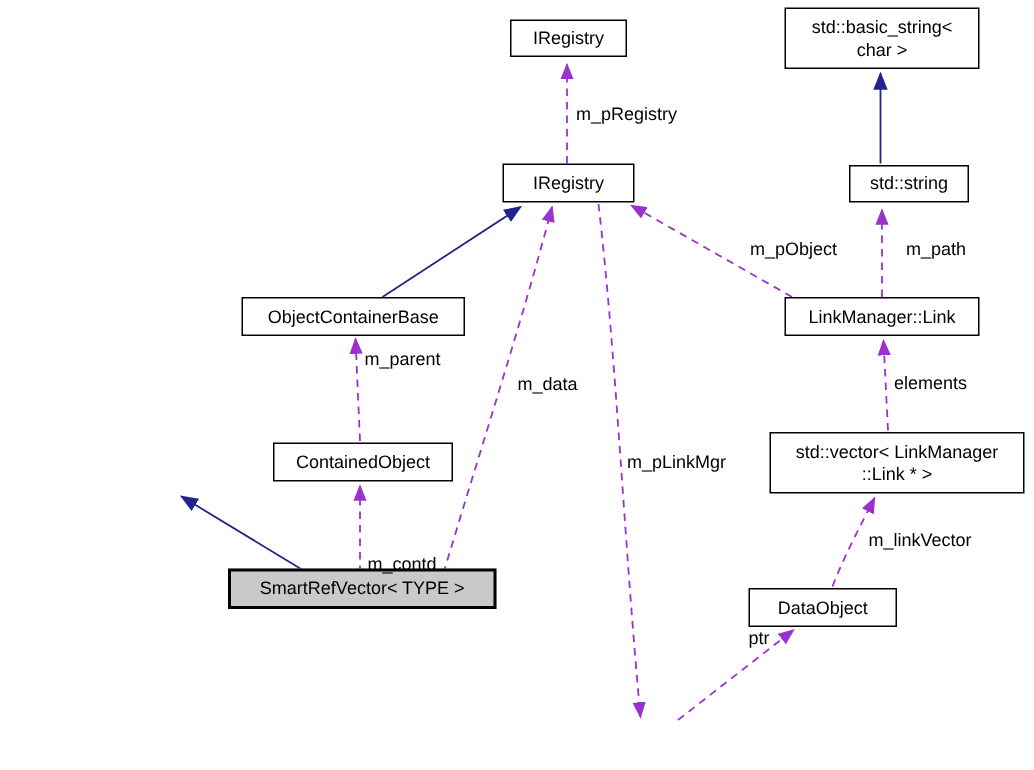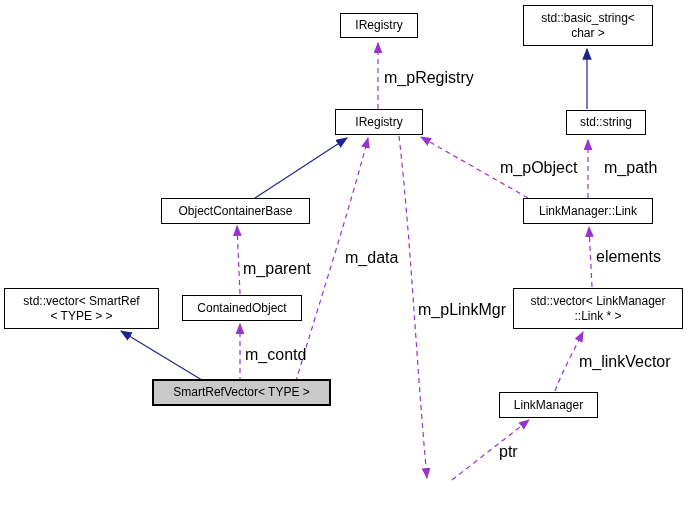--- a/index.html
+++ b/index.html
@@ -44,21 +44,21 @@
     text-align: center;
     padding: 0 3px;
   }
   .node.focus {
     background: var(--focus-bg);
     border-width: 2px;
     cursor: default;
   }
   .elabel {
     position: absolute;
-    font-size: 16px;
+    font-size: 12px;
     white-space: nowrap;
   }
 </style>
 </head>
 <body>
 
 <div class="diagram">
 
   <svg class="edge-layer" viewBox="0 0 689 513" xmlns="http://www.w3.org/2000/svg">
     <defs>
@@ -103,46 +103,42 @@
   </div>
 
   <div class="node" style="left:523px; top:198px; width:130px; height:26px">
     <span class="nlabel">LinkManager::Link</span>
   </div>
 
   <div class="node" style="left:161px; top:198px; width:149px; height:26px">
     <span class="nlabel">ObjectContainerBase</span>
   </div>
 
-  <div class="node" style="left:4px; top:288px; width:155px; height:41px">
-    <span class="nlabel">std::vector&lt; SmartRef
-&lt; TYPE &gt; &gt;</span>
-  </div>
 
   <div class="node" style="left:182px; top:295px; width:120px; height:26px">
     <span class="nlabel">ContainedObject</span>
   </div>
 
   <div class="node" style="left:513px; top:288px; width:170px; height:41px">
     <span class="nlabel">std::vector&lt; LinkManager
 ::Link * &gt;</span>
   </div>
 
   <div class="node focus" style="left:152px; top:379px; width:179px; height:27px">
     <span class="nlabel">SmartRefVector&lt; TYPE &gt;</span>
   </div>
 
   <div class="node" style="left:499px; top:392px; width:99px; height:26px">
-    <span class="nlabel">LinkManager</span>
+    <span class="nlabel">DataObject</span>
   </div>
 
 
   <span class="elabel" style="left:384px; top:69px">m_pRegistry</span>
   <span class="elabel" style="left:500px; top:159px">m_pObject</span>
   <span class="elabel" style="left:604px; top:159px">m_path</span>
-  <span class="elabel" style="left:243px; top:260px">m_parent</span>
+  <span class="elabel" style="left:243px; top:232px">m_parent</span>
   <span class="elabel" style="left:345px; top:249px">m_data</span>
-  <span class="elabel" style="left:245px; top:346px">m_contd</span>
+  <span class="elabel" style="left:245px; top:369px">m_contd</span>
   <span class="elabel" style="left:418px; top:301px">m_pLinkMgr</span>
   <span class="elabel" style="left:596px; top:248px">elements</span>
   <span class="elabel" style="left:579px; top:353px">m_linkVector</span>
-  <span class="elabel" style="left:499px; top:443px">ptr</span>
+  <span class="elabel" style="left:499px; top:418px">ptr</span>
 </div>
 
 </body></html>

